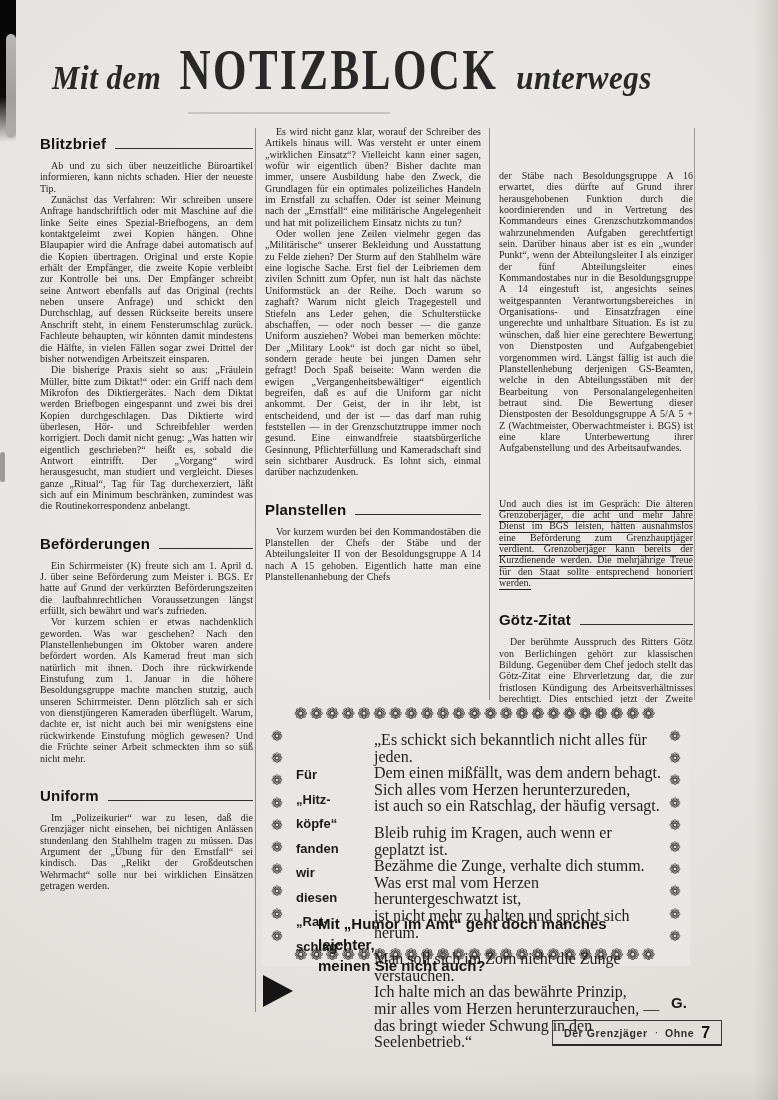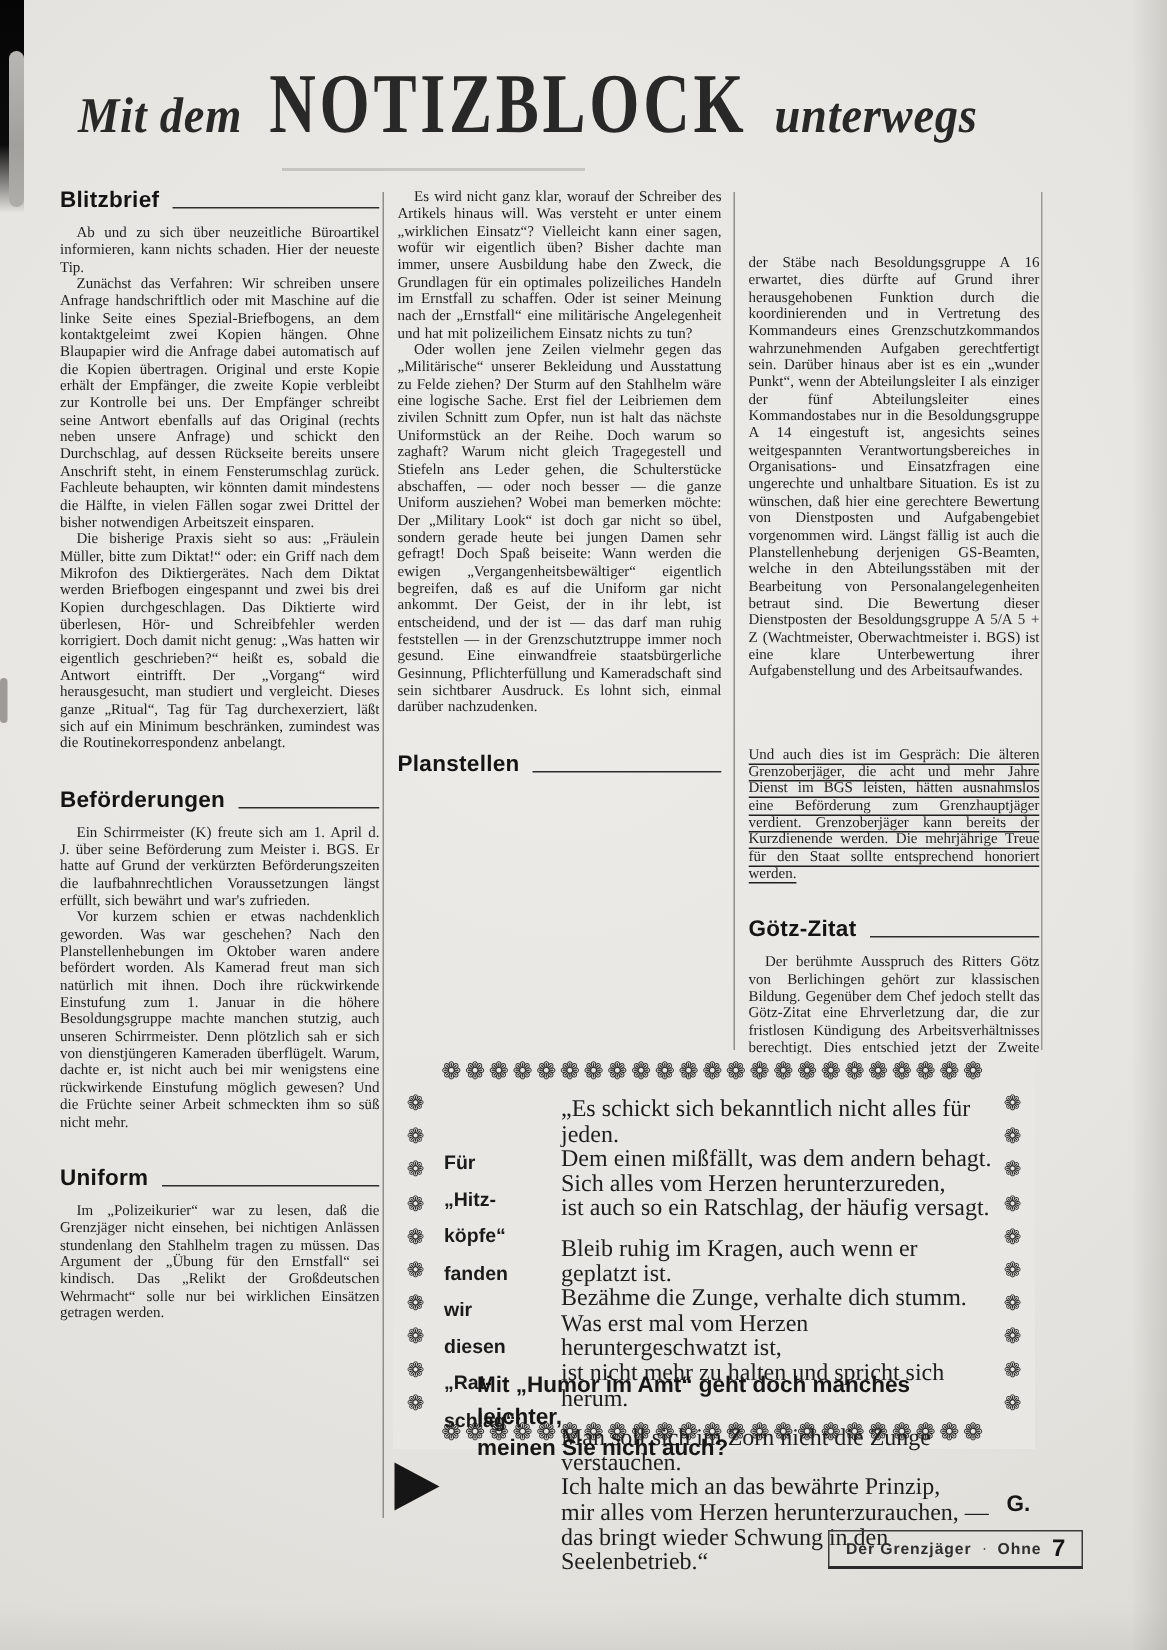--- a/index.html
+++ b/index.html
@@ -32,21 +32,21 @@
   .col p{margin:0;text-indent:11px;}
   .col p.noindent{text-indent:0;margin-top:44px;}
   .col1{left:40px;width:213px;height:892px;}
   .col2{left:265px;width:216px;height:578px;}
   .col3{left:499px;width:194px;height:578px;}
   .vrule{position:absolute;width:1px;background:#8f8d89;}
   .vr1{left:255px;top:128px;height:884px;}
   .vr2{left:489px;top:128px;height:572px;}
   .vr3{left:694px;top:128px;height:572px;opacity:.85;}
   .sect{display:flex;align-items:flex-end;margin:24px 0 9px;}
-  .sect.first{margin-top:0;}
+  .sect.first{margin-top:10px;}
   .sect .t{font:700 15px/1 "Liberation Sans",sans-serif;letter-spacing:.2px;color:#141414;}
   .sect .rule{flex:1;height:0;border-bottom:1.6px solid #2e2e2e;margin:0 0 2px 9px;}
   .u-para{text-decoration:underline;text-decoration-thickness:1px;text-underline-offset:2.5px;}
 
   
   .qbox{position:absolute;left:262px;top:703px;width:428px;height:263px;background:#e9e7e3;}
   .orn-h{position:absolute;left:0;right:0;text-align:center;font-family:"DejaVu Sans",sans-serif;
     font-size:16px;line-height:18px;letter-spacing:2.4px;color:#2d2d2d;}
   .orn-top{top:2px;}.orn-bottom{bottom:2px;}
   .orn-v{position:absolute;top:22px;width:20px;white-space:pre-line;text-align:center;
@@ -119,20 +119,21 @@
   </div>
 
   <div class="col col2">
     <p>Es wird nicht ganz klar, worauf der Schreiber des Artikels hinaus will. Was versteht er unter einem „wirklichen Einsatz“? Vielleicht kann einer sagen, wofür wir eigentlich üben? Bisher dachte man immer, unsere Ausbildung habe den Zweck, die Grundlagen für ein optimales polizeiliches Handeln im Ernstfall zu schaffen. Oder ist seiner Meinung nach der „Ernstfall“ eine militärische Angelegenheit und hat mit polizeilichem Einsatz nichts zu tun?</p>
     <p>Oder wollen jene Zeilen vielmehr gegen das „Militärische“ unserer Bekleidung und Ausstattung zu Felde ziehen? Der Sturm auf den Stahlhelm wäre eine logische Sache. Erst fiel der Leibriemen dem zivilen Schnitt zum Opfer, nun ist halt das nächste Uniformstück an der Reihe. Doch warum so zaghaft? Warum nicht gleich Tragegestell und Stiefeln ans Leder gehen, die Schulterstücke abschaffen, — oder noch besser — die ganze Uniform ausziehen? Wobei man bemerken möchte: Der „Military Look“ ist doch gar nicht so übel, sondern gerade heute bei jungen Damen sehr gefragt! Doch Spaß beiseite: Wann werden die ewigen „Vergangenheitsbewältiger“ eigentlich begreifen, daß es auf die Uniform gar nicht ankommt. Der Geist, der in ihr lebt, ist entscheidend, und der ist — das darf man ruhig feststellen — in der Grenzschutztruppe immer noch gesund. Eine einwandfreie staatsbürgerliche Gesinnung, Pflichterfüllung und Kameradschaft sind sein sichtbarer Ausdruck. Es lohnt sich, einmal darüber nachzudenken.</p>
 
     <div class="sect">
       <span class="t">Planstellen</span>
       <span class="rule"></span>
     </div>
+    <p>Vor kurzem wurden bei den Kommandostäben die Planstellen der Chefs der Stäbe und der Abteilungsleiter II von der Besoldungsgruppe A 14 nach A 15 gehoben. Eigentlich hatte man eine Planstellenanhebung der Chefs</p>
   </div>
 
   <div class="col col3">
     <p class="noindent">der Stäbe nach Besoldungsgruppe A 16 erwartet, dies dürfte auf Grund ihrer herausgehobenen Funktion durch die koordinierenden und in Vertretung des Kommandeurs eines Grenzschutzkommandos wahrzunehmenden Aufgaben gerechtfertigt sein. Darüber hinaus aber ist es ein „wunder Punkt“, wenn der Abteilungsleiter I als einziger der fünf Abteilungsleiter eines Kommandostabes nur in die Besoldungsgruppe A 14 eingestuft ist, angesichts seines weitgespannten Verantwortungsbereiches in Organisations- und Einsatzfragen eine ungerechte und unhaltbare Situation. Es ist zu wünschen, daß hier eine gerechtere Bewertung von Dienstposten und Aufgabengebiet vorgenommen wird. Längst fällig ist auch die Planstellenhebung derjenigen GS-Beamten, welche in den Abteilungsstäben mit der Bearbeitung von Personalangelegenheiten betraut sind. Die Bewertung dieser Dienstposten der Besoldungsgruppe A 5/A 5 + Z (Wachtmeister, Oberwachtmeister i. BGS) ist eine klare Unterbewertung ihrer Aufgabenstellung und des Arbeitsaufwandes.</p>
     <p class="u-para noindent">Und auch dies ist im Gespräch: Die älteren Grenzoberjäger, die acht und mehr Jahre Dienst im BGS leisten, hätten ausnahmslos eine Beförderung zum Grenzhauptjäger verdient. Grenzoberjäger kann bereits der Kurzdienende werden. Die mehrjährige Treue für den Staat sollte entsprechend honoriert werden.</p>
 
     <div class="sect">
       <span class="t">Götz-Zitat</span>
       <span class="rule"></span>
     </div>

